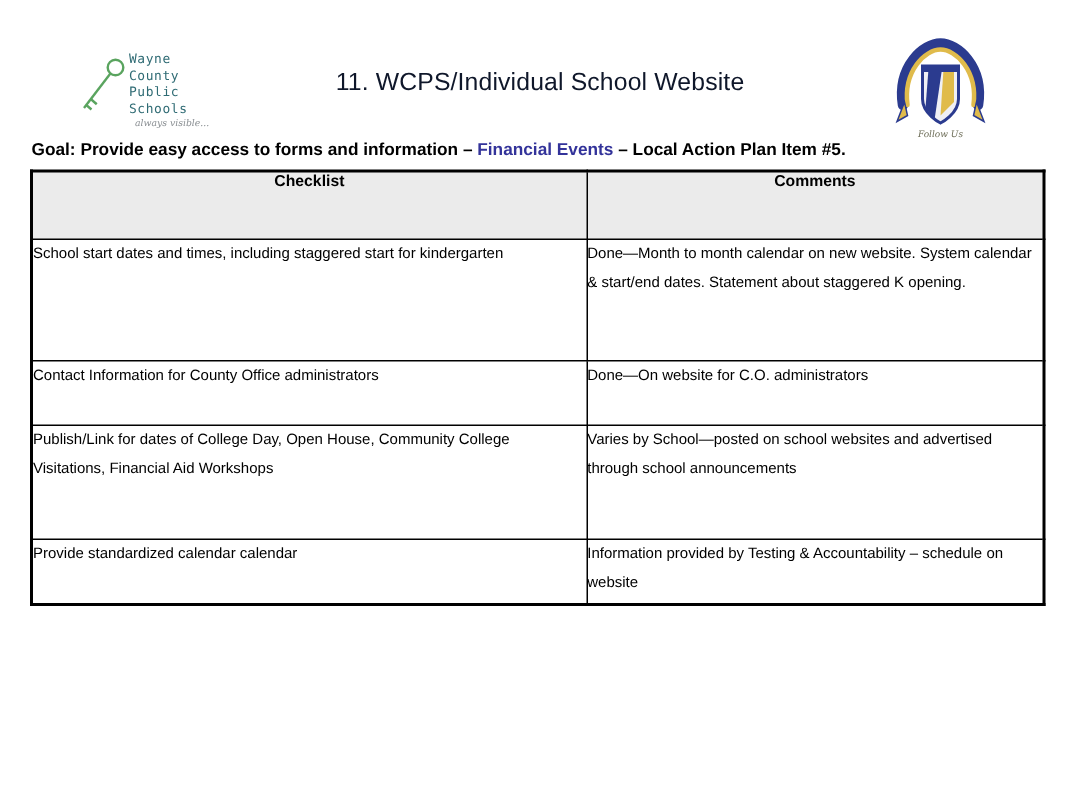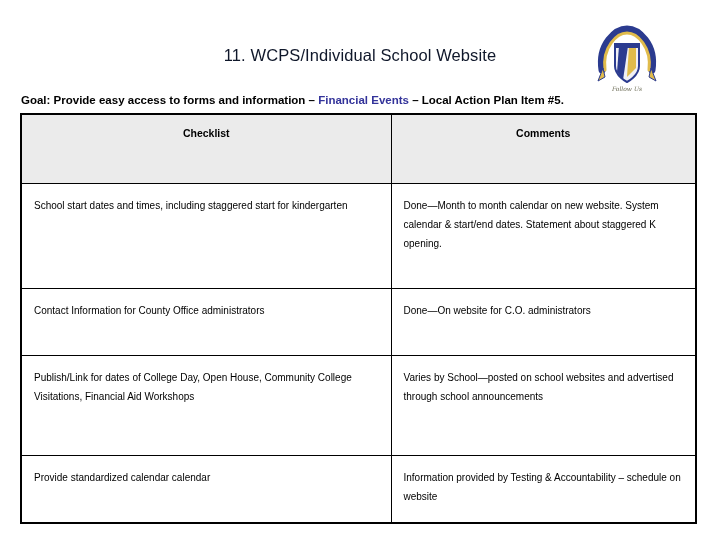--- a/index.html
+++ b/index.html
@@ -82,21 +82,21 @@
     top: 113px;
     width: 677px;
     border-collapse: collapse;
     table-layout: fixed;
     border: 2px solid #000000;
   }
   #checklist-table td,
   #checklist-table th {
     border: 1px solid #000000;
     vertical-align: top;
-    padding: 12px;
+    padding: 0;
   }
   .col-checklist { width: 370px; }
   .col-comments  { width: 305px; }
 
   thead th {
     background: #ebebeb;
     height: 44px;
     font-size: 10.5px;
     font-weight: bold;
     text-align: center;
@@ -116,20 +116,38 @@
   .row-h2 td { height: 42px; }
   .row-h3 td { height: 75px; margin-left: 25px; }
   .row-h4 td { height: 43px; }
   .row-h5 td { height: 42px; }
 </style>
 </head>
 <body>
 
 <div id="header-band">
 
+  <div id="district-logo">
+    <svg width="98" height="62" viewBox="0 0 98 62" xmlns="http://www.w3.org/2000/svg">
+      <rect x="0" y="0" width="98" height="62" fill="#ffffff"></rect>
+      <g stroke="#5aa45f" stroke-width="1.6" fill="none">
+        <circle cx="29" cy="17" r="5.2"></circle>
+        <line x1="25.6" y1="21" x2="8" y2="44"></line>
+        <line x1="12.5" y1="38" x2="16.5" y2="41.5"></line>
+        <line x1="9.5" y1="42" x2="13" y2="45"></line>
+      </g>
+      <g fill="#2f6b74" font-family="'DejaVu Sans Mono', monospace" font-size="8.6" letter-spacing="0.4">
+        <text x="38" y="14">Wayne</text>
+        <text x="38" y="25">County</text>
+        <text x="38" y="36">Public</text>
+        <text x="38" y="47">Schools</text>
+      </g>
+      <text x="42" y="56" fill="#8a8f93" font-family="'DejaVu Serif', serif" font-size="6.2" font-style="italic">always visible...</text>
+    </svg>
+  </div>
 
   <div id="page-title">11. WCPS/Individual School Website</div>
 
   <div id="school-crest">
     <svg width="70" height="72" viewBox="0 0 70 72" xmlns="http://www.w3.org/2000/svg">
       <rect x="0" y="0" width="70" height="72" fill="#ffffff"></rect>
 
       <path d="M10 46 C6 20, 24 5, 35 5 C46 5, 64 20, 60 46" fill="none" stroke="#2b3b8f" stroke-width="7" stroke-linecap="round"></path>
       <path d="M13 46 C10 23, 25 9, 35 9 C45 9, 60 23, 57 46" fill="none" stroke="#e0bb4b" stroke-width="3" stroke-linecap="round"></path>
 

